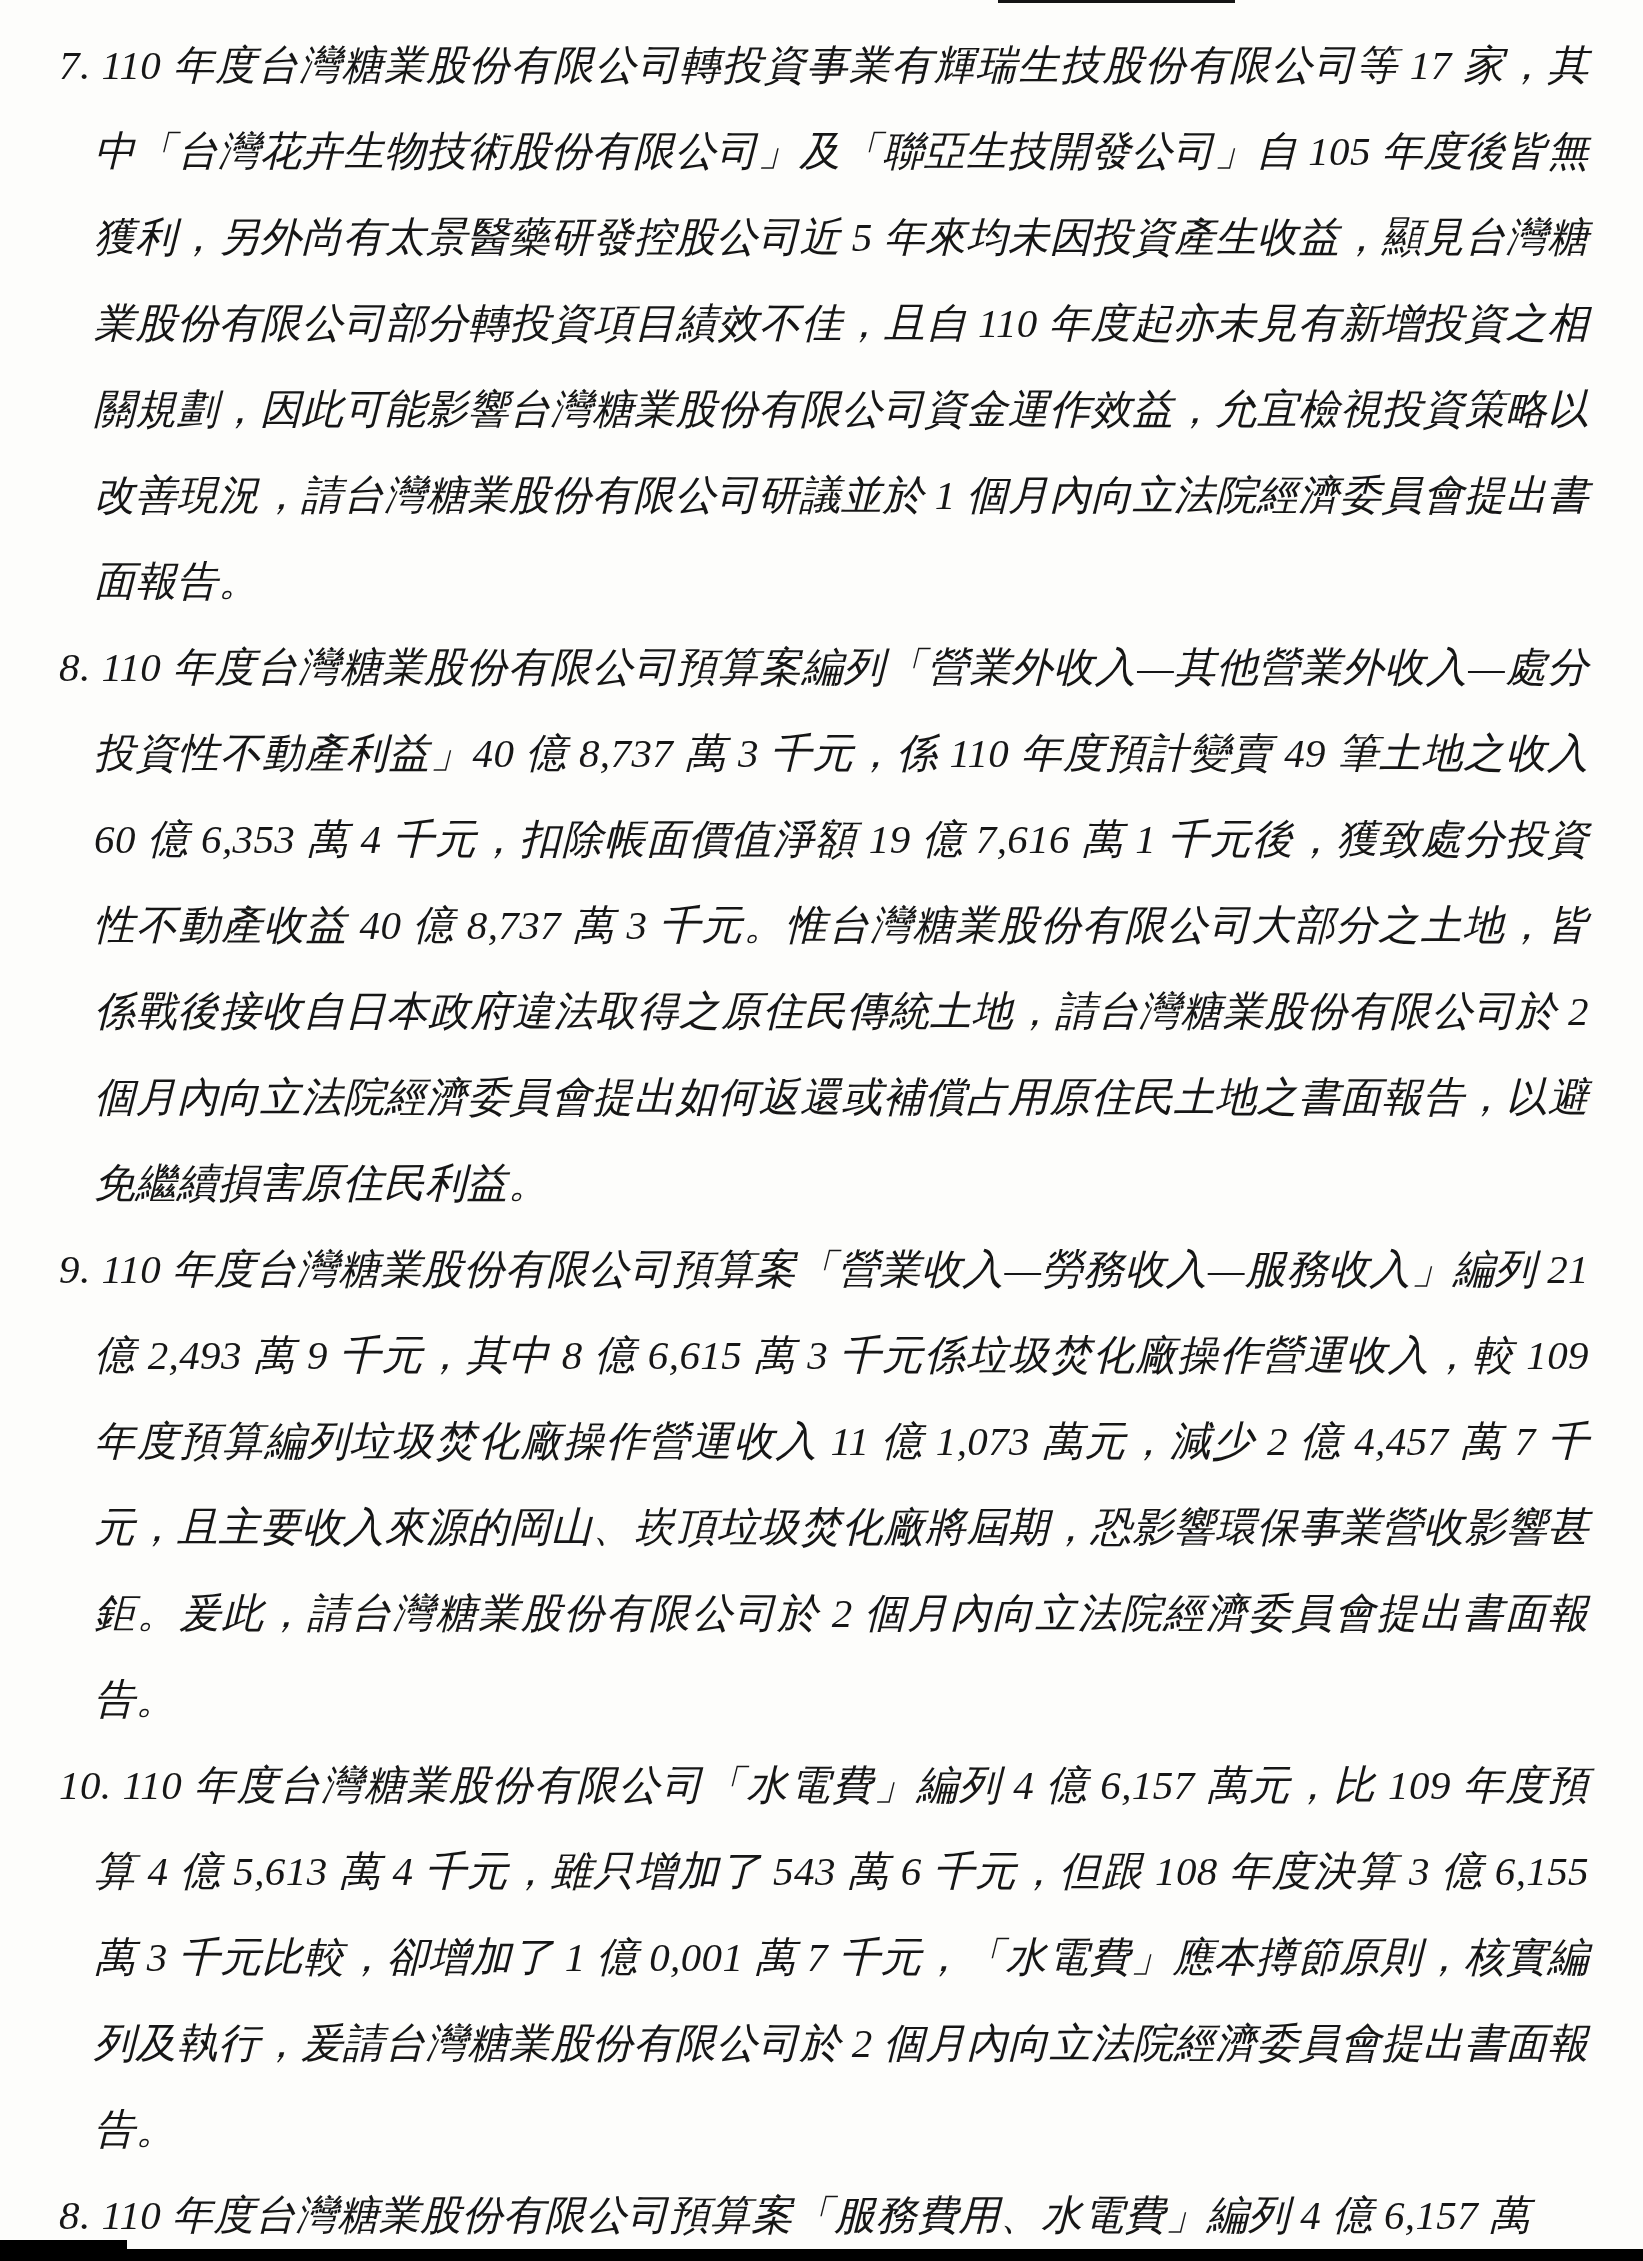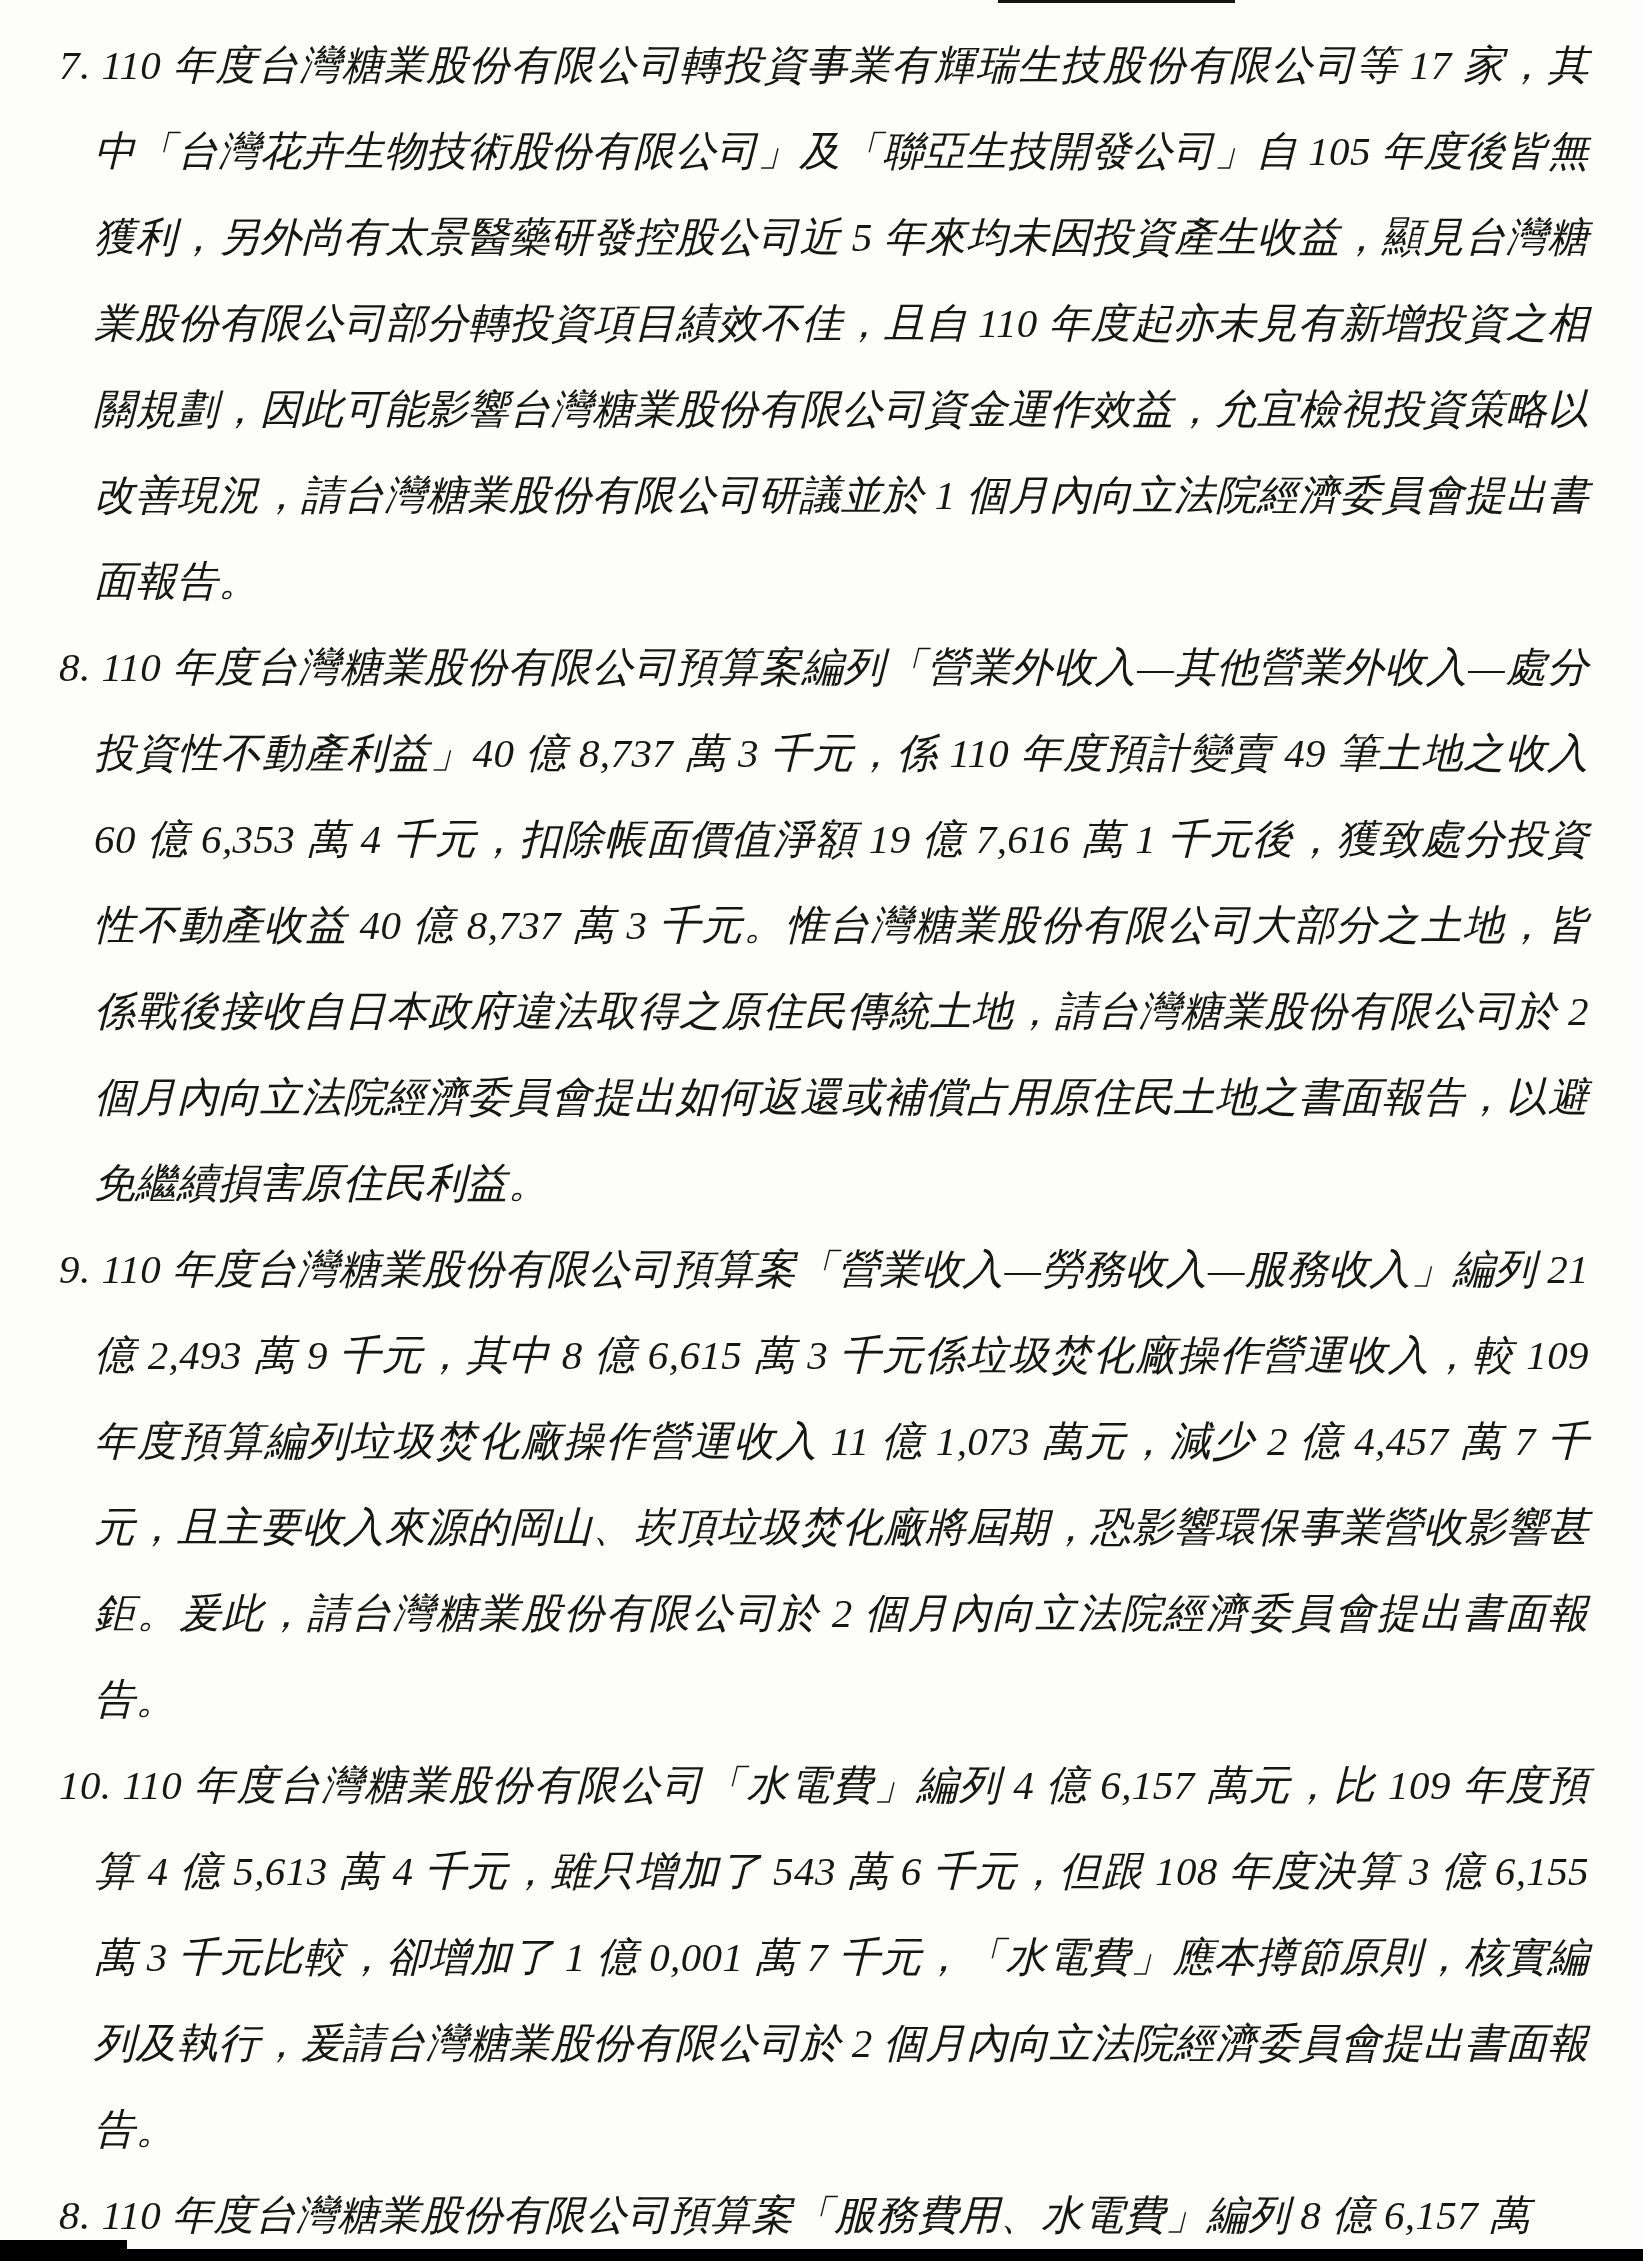--- a/index.html
+++ b/index.html
@@ -73,21 +73,21 @@
 
   <div class="item">
     <span class="num">9.</span><span class="txt">110 年度台灣糖業股份有限公司預算案「營業收入—勞務收入—服務收入」編列 21 億 2,493 萬 9 千元，其中 8 億 6,615 萬 3 千元係垃圾焚化廠操作營運收入，較 109 年度預算編列垃圾焚化廠操作營運收入 11 億 1,073 萬元，減少 2 億 4,457 萬 7 千元，且主要收入來源的岡山、崁頂垃圾焚化廠將屆期，恐影響環保事業營收影響甚鉅。爰此，請台灣糖業股份有限公司於 2 個月內向立法院經濟委員會提出書面報告。</span>
   </div>
 
   <div class="item">
     <span class="num">10.</span><span class="txt">110 年度台灣糖業股份有限公司「水電費」編列 4 億 6,157 萬元，比 109 年度預算 4 億 5,613 萬 4 千元，雖只增加了 543 萬 6 千元，但跟 108 年度決算 3 億 6,155 萬 3 千元比較，卻增加了 1 億 0,001 萬 7 千元，「水電費」應本撙節原則，核實編列及執行，爰請台灣糖業股份有限公司於 2 個月內向立法院經濟委員會提出書面報告。</span>
   </div>
 
   <div class="item">
-    <span class="num">8.</span><span class="txt">110 年度台灣糖業股份有限公司預算案「服務費用、水電費」編列 8 億 6,157 萬</span>
+    <span class="num">8.</span><span class="txt">110 年度台灣糖業股份有限公司預算案「服務費用、水電費」編列 4 億 6,157 萬</span>
   </div>
 
 </div>
 
 <div class="tick-top"></div>
 <div class="bar-bottom"></div>
 <div class="blob-bottom-left"></div>
 
 
 </body></html>

